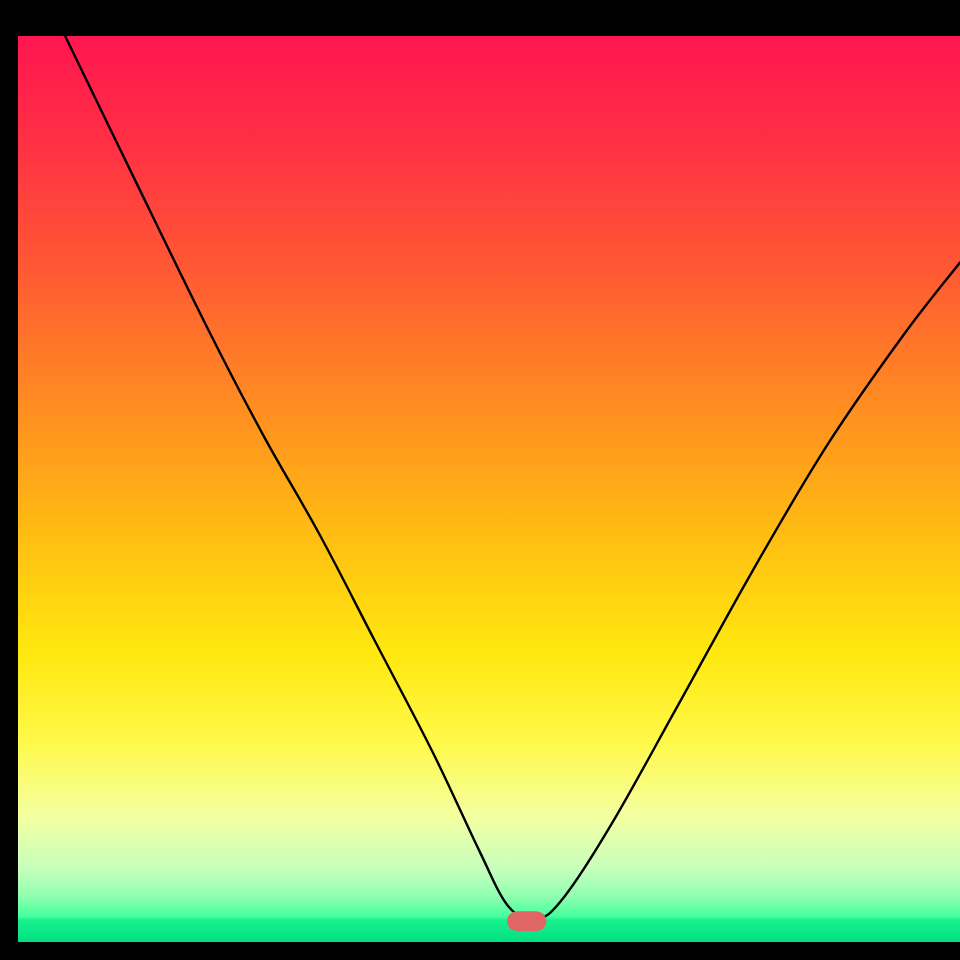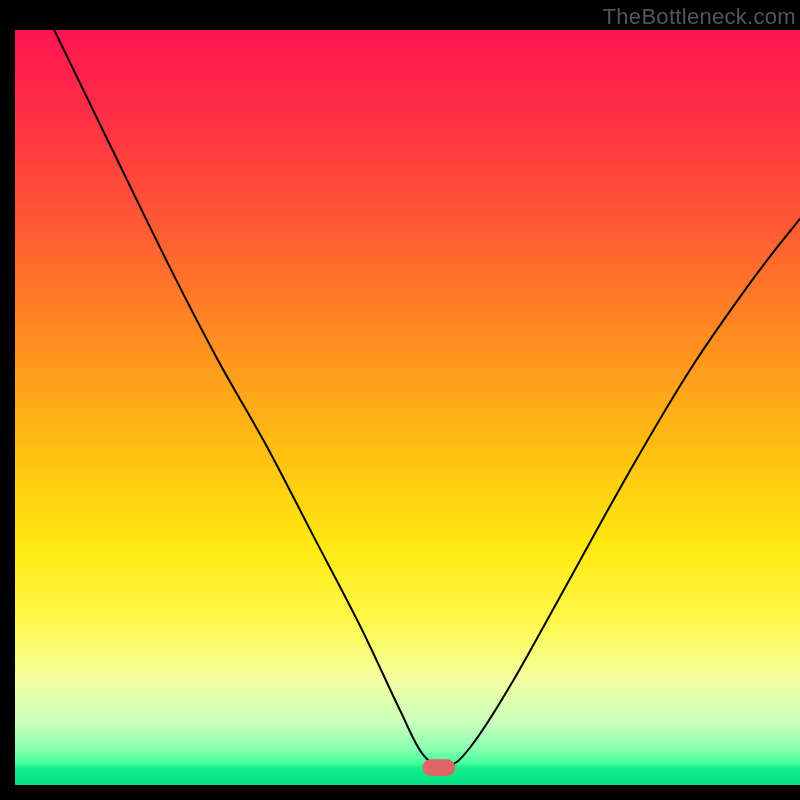--- a/index.html
+++ b/index.html
@@ -31,21 +31,20 @@
     font-size: 22px;
     letter-spacing: 0.3px;
     font-weight: 500;
   }
 </style>
 </head>
 <body>
 
 <div class="frame">
 
-  <div class="watermark">TheBottleneck.com</div>
 
   <div class="plot-area">
     <svg id="plot-svg" viewBox="0 0 100 100" preserveAspectRatio="none" width="100%" height="100%">
       <defs>
         <linearGradient id="bg-grad" x1="0" y1="0" x2="0" y2="1">
             <stop offset="0%" stop-color="#ff1650"></stop>
             <stop offset="12%" stop-color="#ff3044"></stop>
             <stop offset="26%" stop-color="#ff5a33"></stop>
             <stop offset="40%" stop-color="#ff8a22"></stop>
             <stop offset="55%" stop-color="#ffbd12"></stop>

